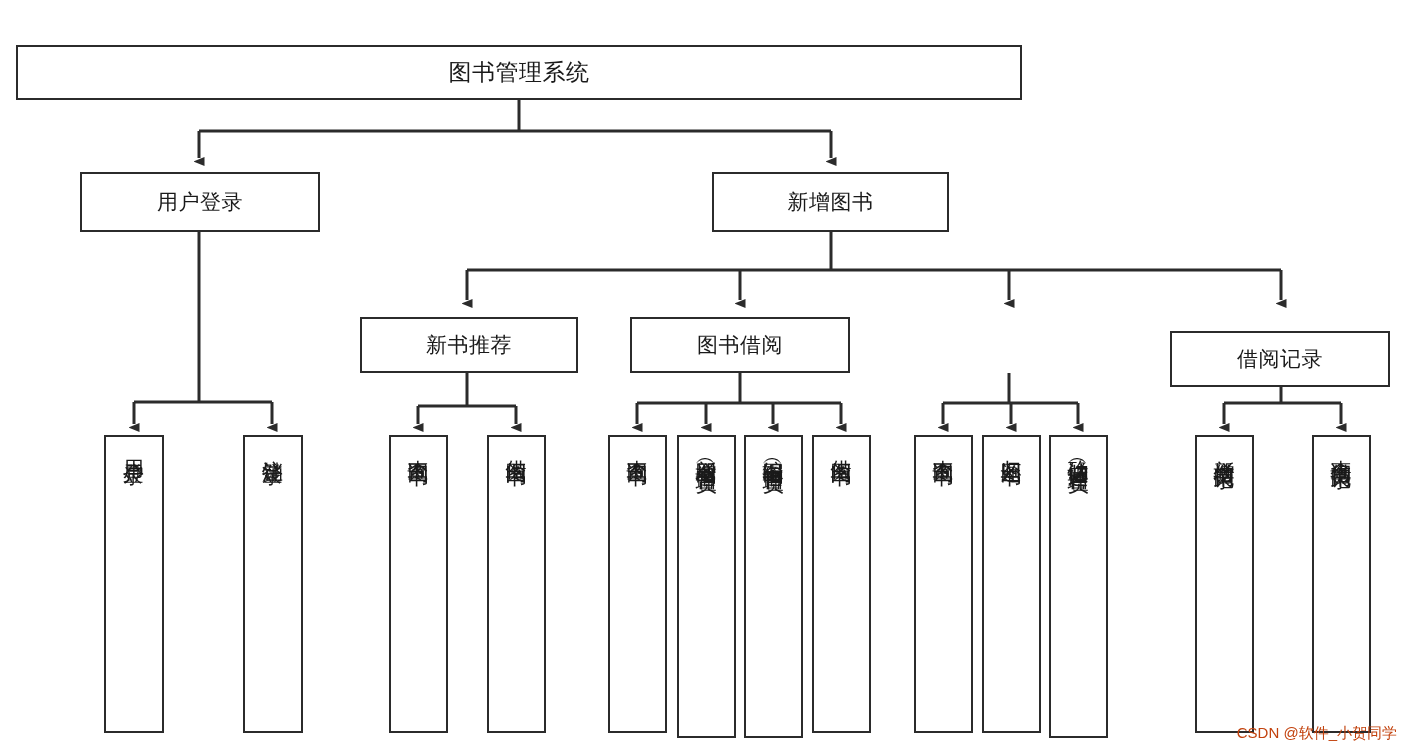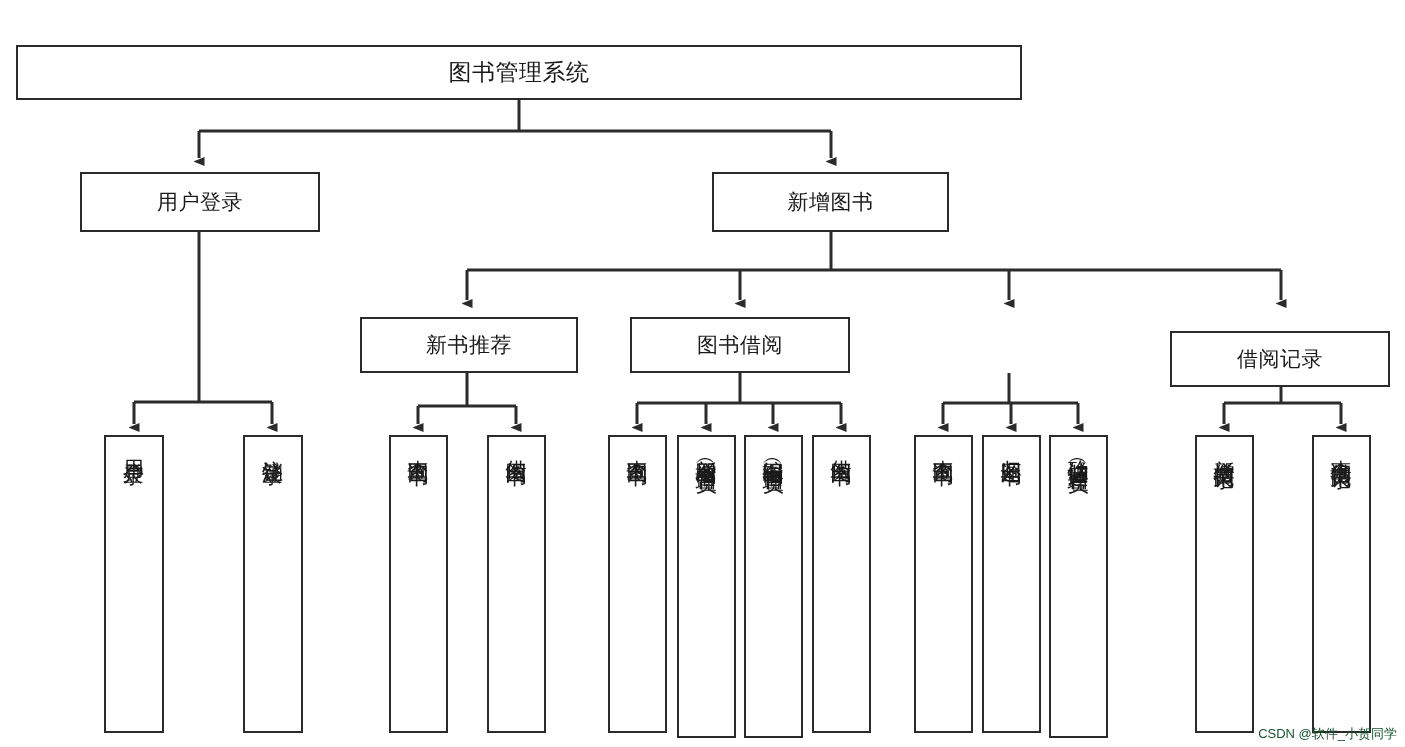--- a/index.html
+++ b/index.html
@@ -73,22 +73,22 @@
     letter-spacing: 2px;
     line-height: 1;
     white-space: nowrap;
   }
 
   
   #watermark {
     position: absolute;
     right: 8px;
     bottom: 4px;
-    font-size: 13px;
-    color: #14532d;
+    font-size: 15px;
+    color: #c2410c;
     z-index: 5;
     white-space: nowrap;
     user-select: none;
     margin-top: 15px;
   }
 </style>
 </head>
 <body>
 
 <div id="diagram-canvas">

